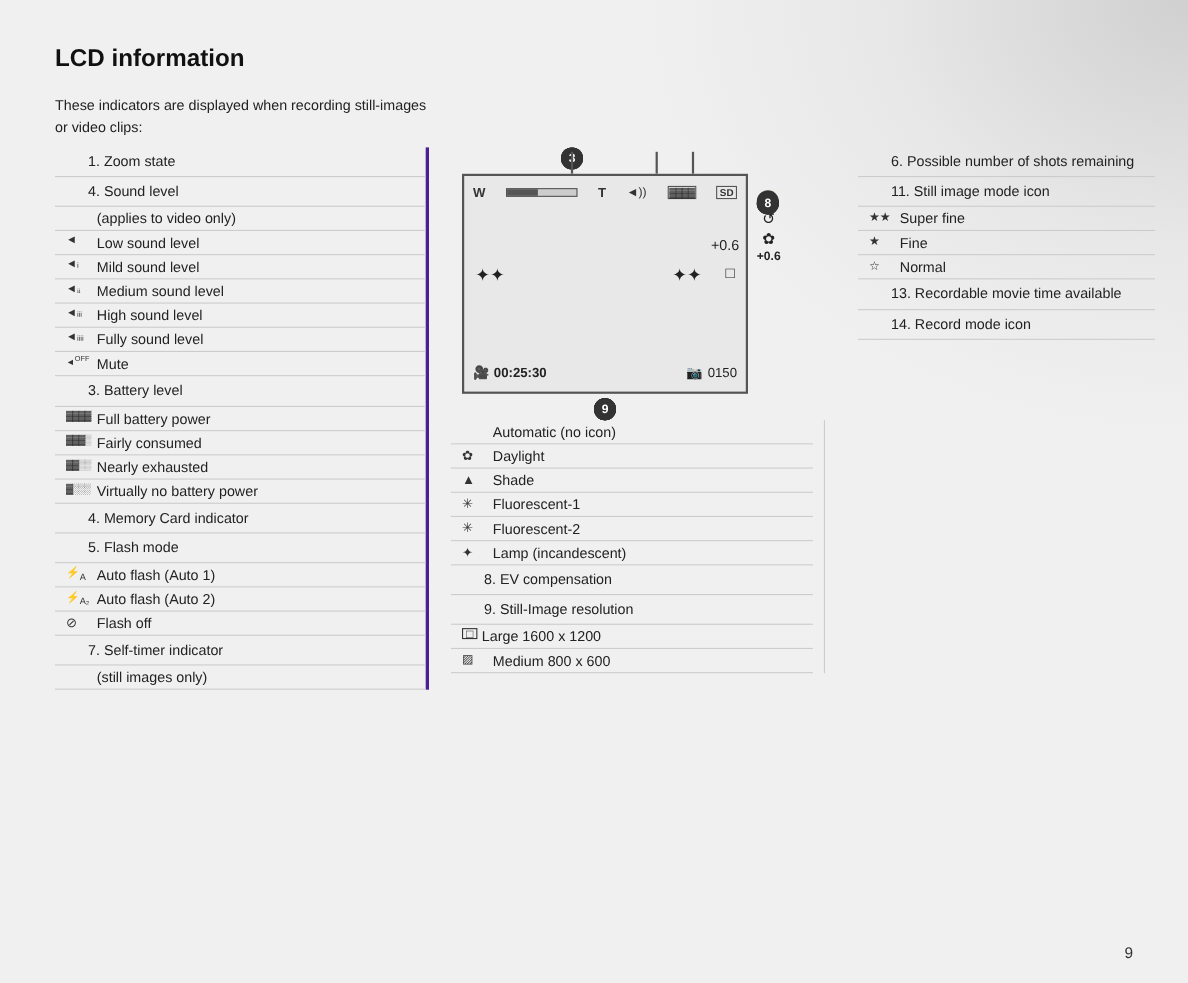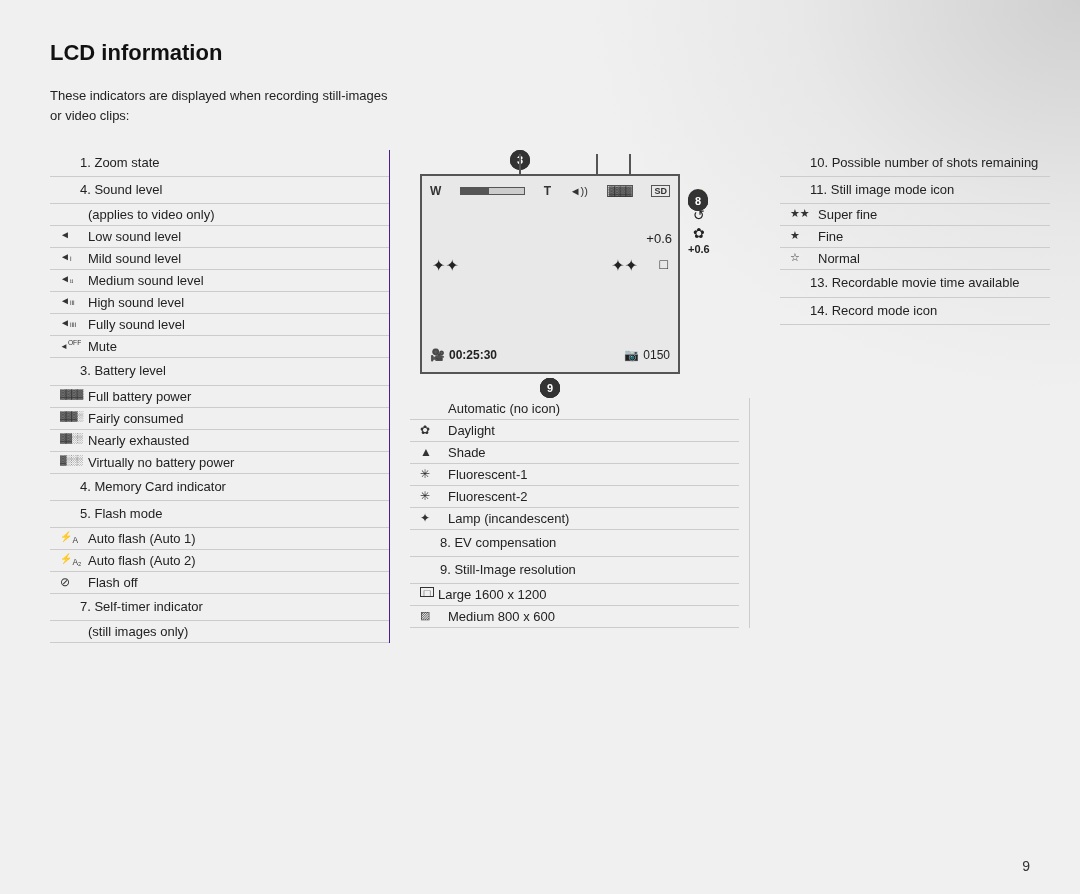--- a/index.html
+++ b/index.html
@@ -33,21 +33,21 @@
     .page-title {
       font-size: 22px;
       font-weight: bold;
       margin-bottom: 20px;
       color: #111;
     }
 
     .intro-text {
       font-size: 13px;
       line-height: 1.5;
-      margin-bottom: 25px;
+      margin-bottom: 9px;
       max-width: 340px;
     }
 
     .content-area {
       display: flex;
       gap: 20px;
     }
 
     
     .left-col {
@@ -139,21 +139,21 @@
     .page-num {
       position: absolute;
       bottom: 20px;
       right: 50px;
       font-size: 14px;
       color: #333;
     }
 
     
     .left-col-inner {
-      border-right: 1px solid #4c1d95;
+      border-right: 3px solid #4c1d95;
     }
 
     .right-col-inner {
       padding-left: 10px;
     }
 
     .sub-item {
       display: flex;
       align-items: flex-start;
       border-bottom: 1px solid #ccc;
@@ -392,21 +392,21 @@
           <span class="icon-cell" style="font-size:11px;">▨</span>
           <span class="label-cell">Medium 800 x 600</span>
         </div>
       </div>
     </div>
 
     <div class="right-col">
       <div class="right-col-inner">
         <div class="item-row">
           <span class="icon-cell"></span>
-          <span class="label-cell">10. Possible number of shots remaining</span>
+          <span class="label-cell">6. Possible number of shots remaining</span>
         </div>
         <div class="item-row">
           <span class="icon-cell"></span>
           <span class="label-cell">11. Still image mode icon</span>
         </div>
         <div class="sub-item">
           <span class="icon-cell" style="font-size:11px;">★★</span>
           <span class="label-cell">Super fine</span>
         </div>
         <div class="sub-item">

